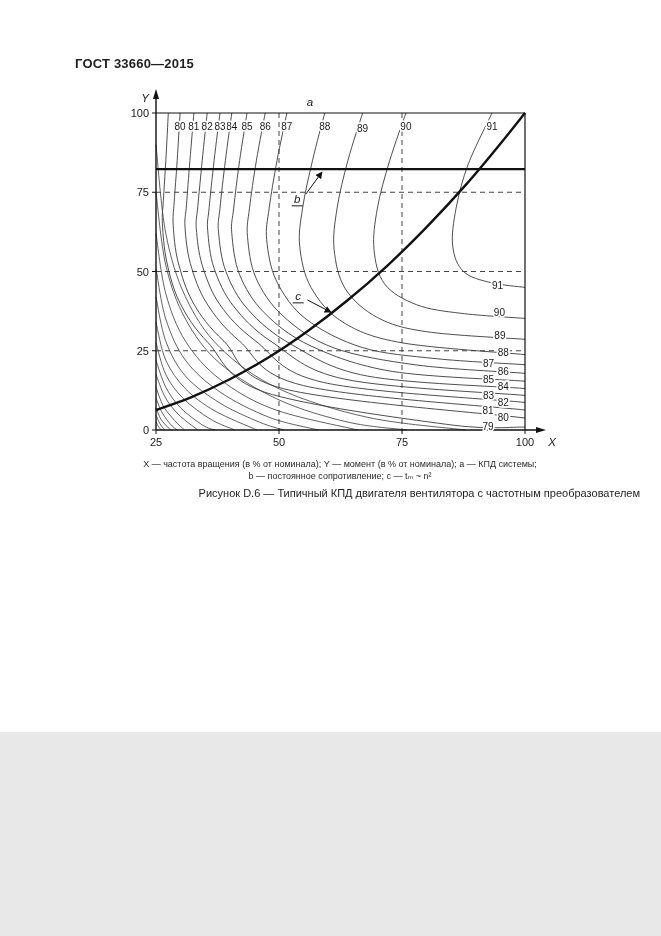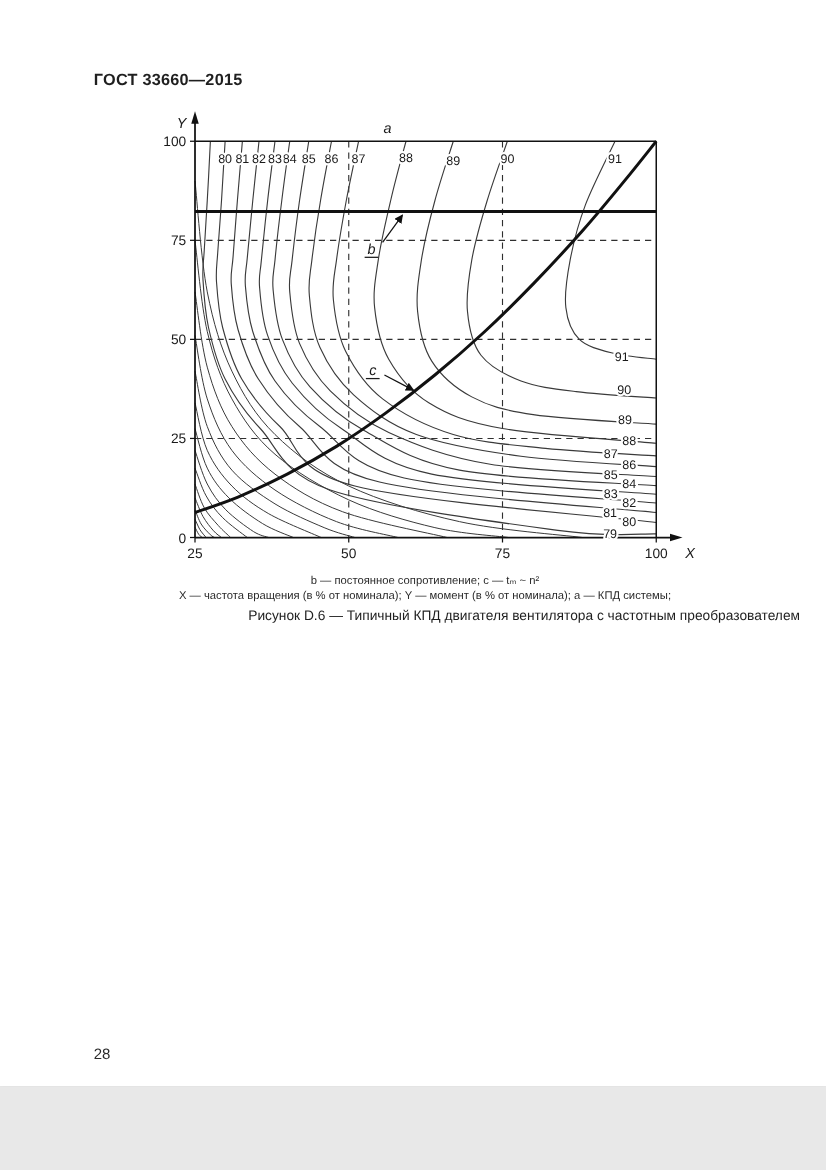--- a/index.html
+++ b/index.html
@@ -1,17 +1,17 @@
 <!DOCTYPE html>
 <html><head>
 <meta charset="utf-8">
 <style>
   html,body{margin:0;padding:0;background:#e8e8e8;}
   .page{
-    position:relative;width:661px;height:869px;background:#ffffff;
+    position:relative;width:661px;height:732px;background:#ffffff;
     margin:0 auto;font-family:"Liberation Sans","DejaVu Sans",sans-serif;
     color:#1a1a1a;overflow:hidden;box-shadow:0 0 4px rgba(0,0,0,.25);
   }
   .doc-header{
     position:absolute;left:75px;top:56px;font-size:13px;font-weight:bold;
     letter-spacing:.2px;color:#1f1f1f;
   }
   .chart-svg{position:absolute;left:0;top:0;}
   .captions{
     position:absolute;left:70px;top:458px;width:540px;text-align:center;
@@ -140,21 +140,21 @@
         <text x="297.204" y="203.35800000000003" fill="#1a1a1a" font-family="&quot;Liberation Sans&quot;,&quot;DejaVu Sans&quot;,sans-serif" text-anchor="middle" font-size="11.5" font-style="italic" paint-order="stroke" stroke="#ffffff" stroke-width="3.5">b</text>
         <line x1="291.704" y1="205.85800000000003" x2="302.704" y2="205.85800000000003" stroke="#1a1a1a" stroke-width="1"></line>
         <line x1="306.06" y1="193.835" x2="321.804" y2="172.279" stroke="#111111" stroke-width="1" marker-end="url(#arr)"></line>
         <text x="298.188" y="300.36" fill="#1a1a1a" font-family="&quot;Liberation Sans&quot;,&quot;DejaVu Sans&quot;,sans-serif" text-anchor="middle" font-size="11.5" font-style="italic" paint-order="stroke" stroke="#ffffff" stroke-width="3.5">c</text>
         <line x1="292.688" y1="302.86" x2="303.688" y2="302.86" stroke="#1a1a1a" stroke-width="1"></line>
         <line x1="307.53599999999994" y1="300.03" x2="330.65999999999997" y2="312.07599999999996" stroke="#111111" stroke-width="1" marker-end="url(#arr)"></line>
       </g>
     </svg>
 
   <div class="captions">
+    <div>X — частота вращения (в % от номинала); Y — момент (в % от номинала); a — КПД системы;</div>
     <div>b — постоянное сопротивление; c — tₘ ~ n²</div>
-    <div>X — частота вращения (в % от номинала); Y — момент (в % от номинала); a — КПД системы;</div>
   </div>
 
   <div class="fig-caption">Рисунок D.6 — Типичный КПД двигателя вентилятора с частотным преобразователем</div>
 
   <div class="page-number">28</div>
 
 </div>
 
 </body></html>

